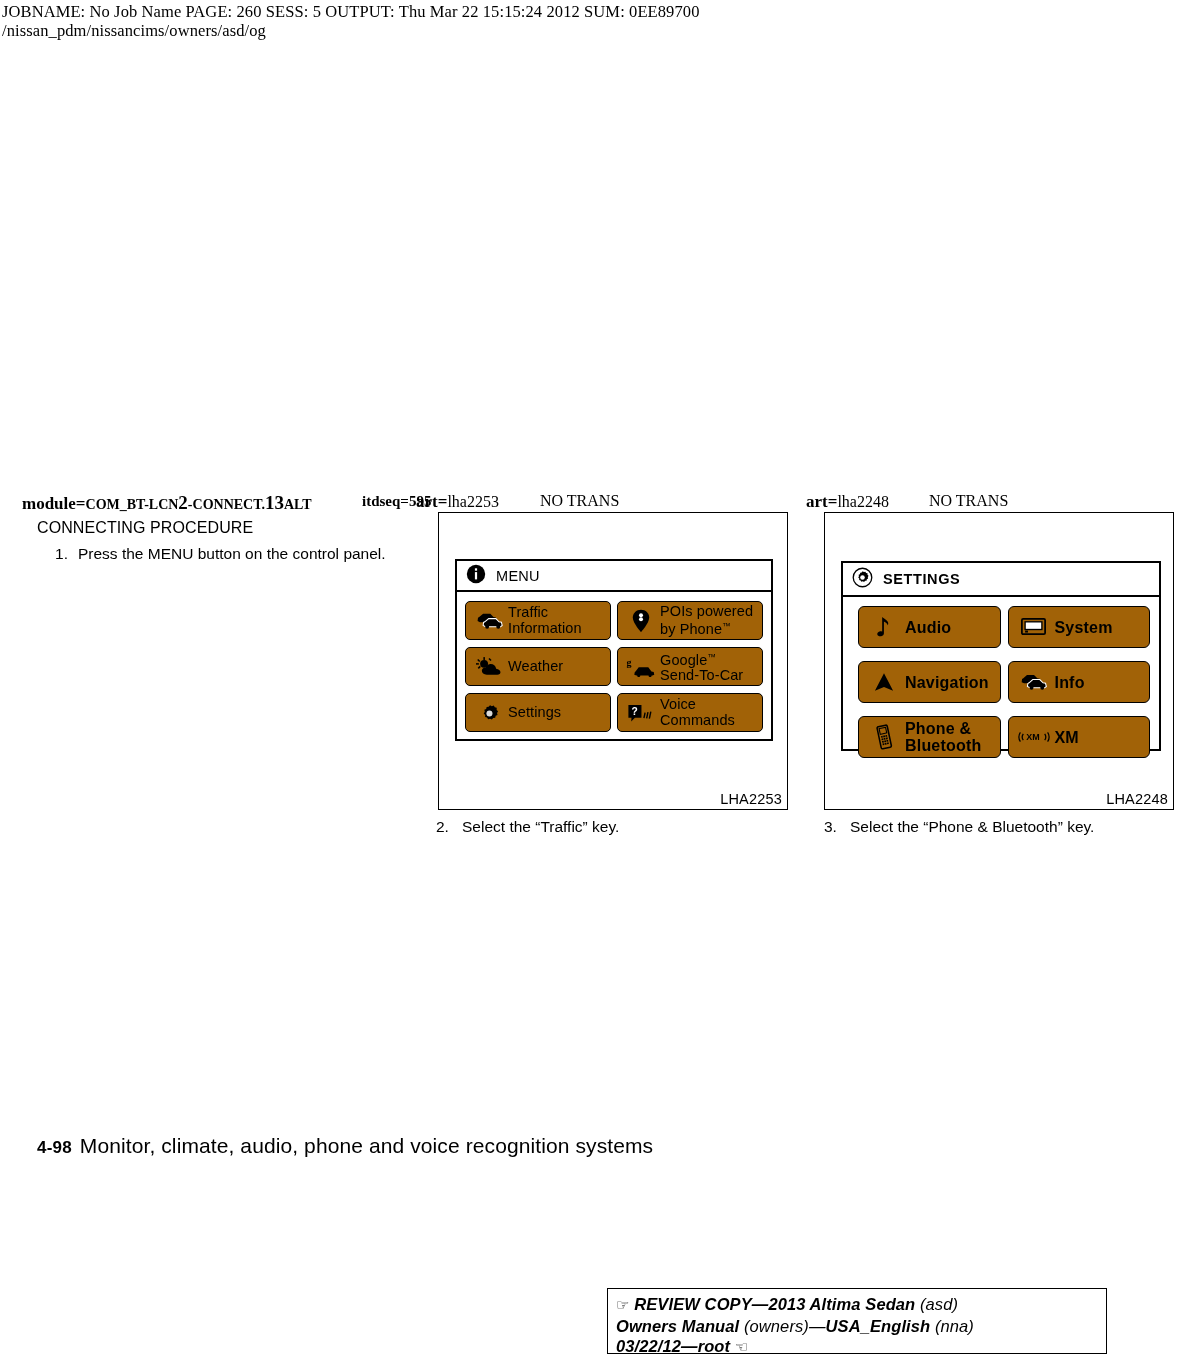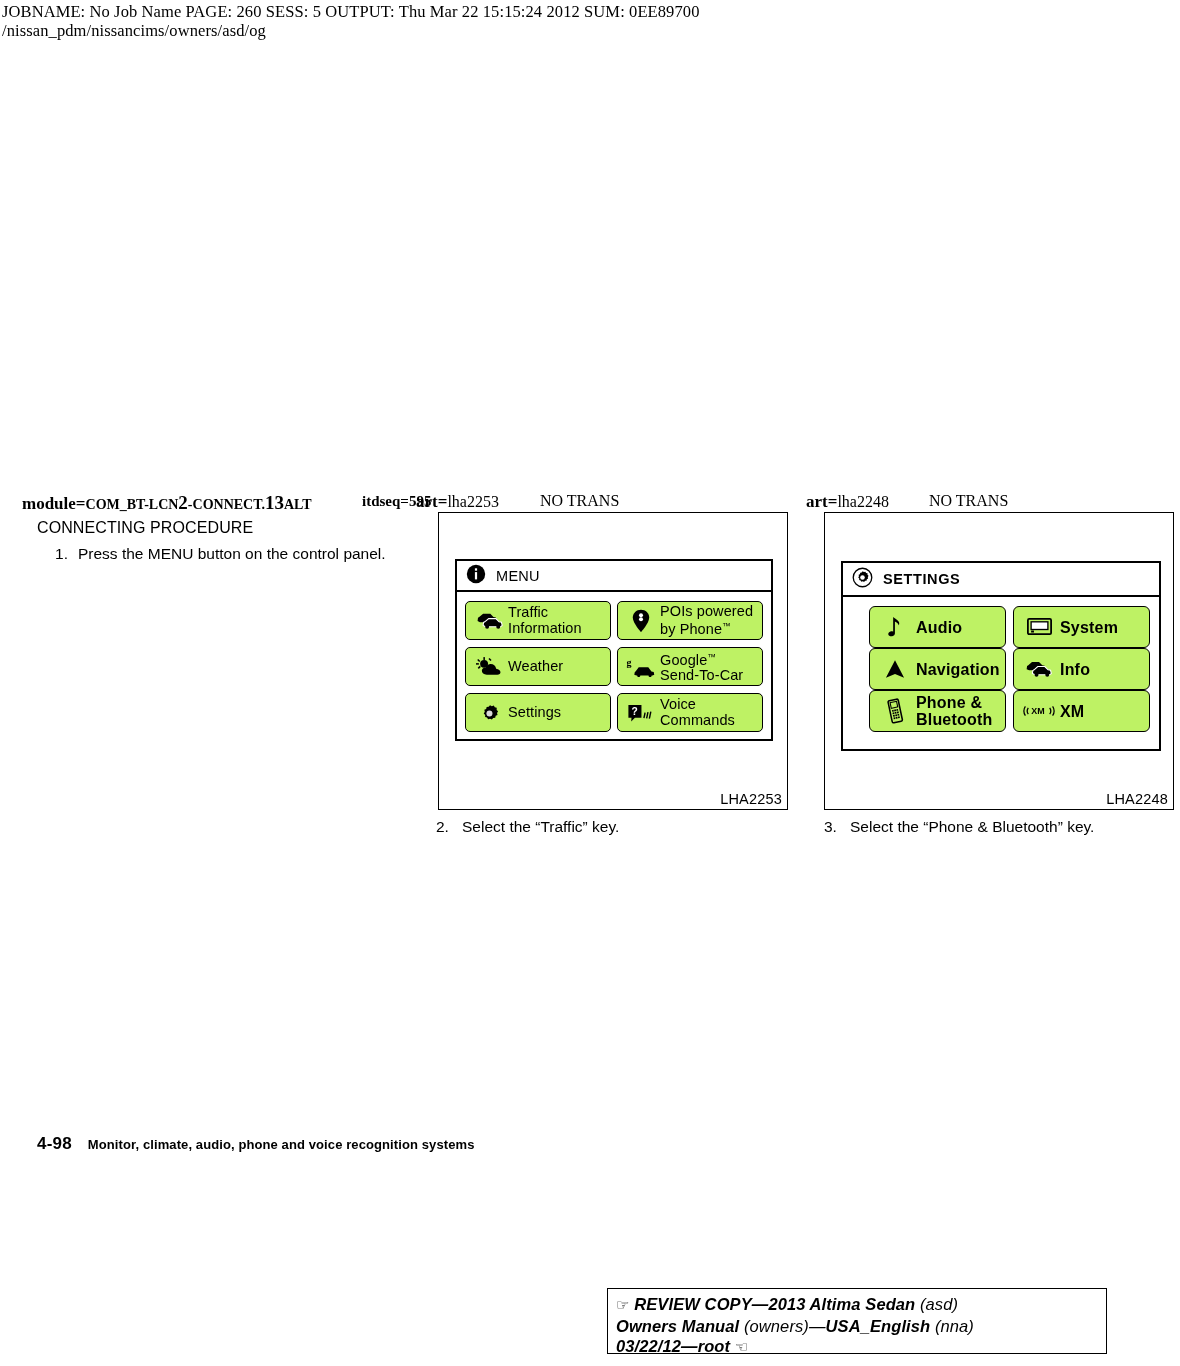--- a/index.html
+++ b/index.html
@@ -130,30 +130,30 @@
     letter-spacing: 0.6px;
   }
 
   .hmi-grid {
     display: grid;
     grid-template-columns: 1fr 1fr;
     gap: 7px 6px;
     padding: 9px 8px 8px 8px;
     box-sizing: border-box;
   }
-  #hmi-settings .hmi-grid { gap: 0 7px; padding: 9px 9px 9px 26px; }
+  #hmi-settings .hmi-grid { gap: 13px 7px; padding: 9px 9px 9px 15px; }
 
   .hmi-key {
     border: 1.7px solid #000;
     border-radius: 5px;
     height: 39px;
     display: flex;
     align-items: center;
     box-sizing: border-box;
-    background: #bef264;
+    background: #a16207;
     padding-left: 6px;
     overflow: hidden;
   }
   #hmi-settings .hmi-key { height: 42px; border-radius: 6px; padding-left: 8px; }
 
   .key-icon {
     width: 34px;
     min-width: 34px;
     height: 28px;
     display: flex;
@@ -195,23 +195,23 @@
     position: absolute;
     left: 37px; top: 1134px;
     white-space: nowrap;
   }
   #page-footer .pageno {
     font-size: 17px;
     font-weight: bold;
     letter-spacing: 0.2px;
   }
   #page-footer .footer-title {
-    font-size: 13px;
-    font-weight: bold;
-    margin-left: 16px;
+    font-size: 21px;
+    font-weight: normal;
+    margin-left: 8px;
     letter-spacing: 0.1px;
   }
 
   
   #review-box {
     position: absolute;
     left: 607px; top: 1288px;
     width: 500px; height: 66px;
     border: 1.4px solid #000;
     box-sizing: border-box;

